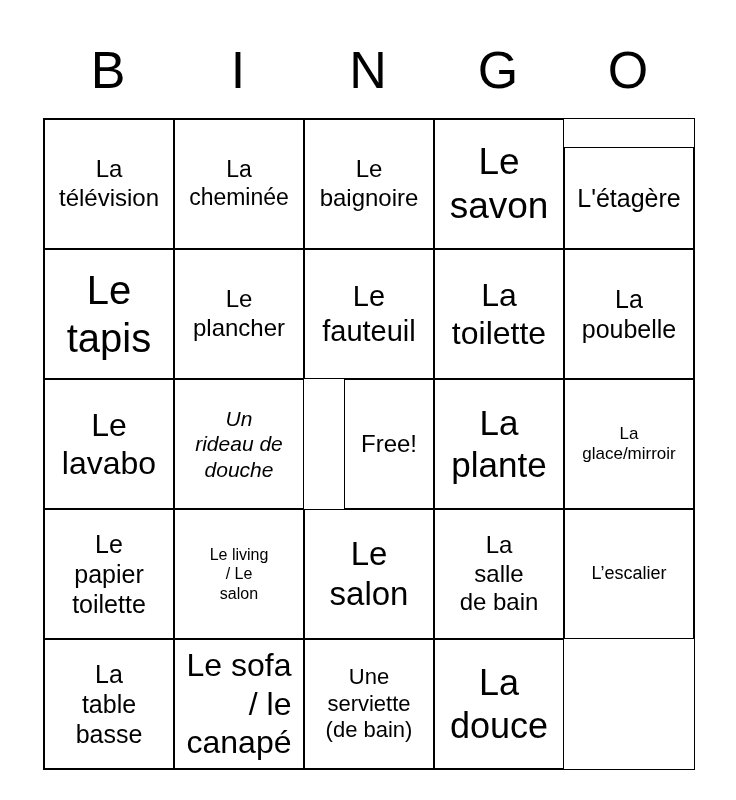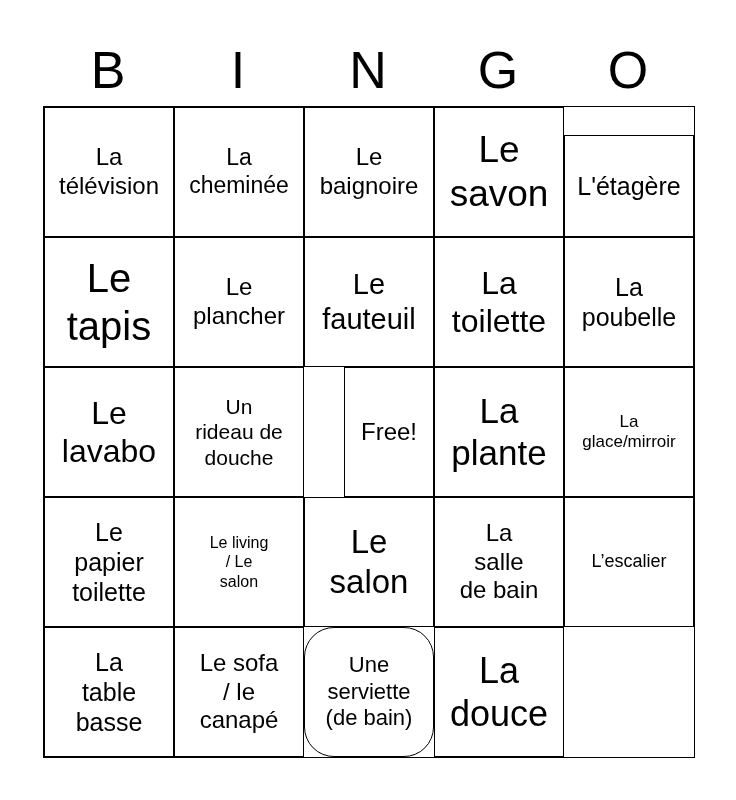--- a/index.html
+++ b/index.html
@@ -26,21 +26,21 @@
     width: 130px;
     text-align: center;
     font-size: 52px;
     line-height: 1;
     font-weight: 400;
     letter-spacing: 0;
   }
   .bingo-grid {
     position: absolute;
     left: 43px;
-    top: 106px;
+    top: 118px;
     width: 650px;
     height: 650px;
     display: grid;
     grid-template-columns: repeat(5, 1fr);
     grid-template-rows: repeat(5, 1fr);
     border: 1px solid #000000;
     background: #ffffff;
     box-sizing: content-box;
   }
   .bingo-cell {
@@ -84,21 +84,21 @@
 plancher</div>
   <div class="bingo-cell" style="font-size: 29px;">Le
 fauteuil</div>
   <div class="bingo-cell" style="font-size: 32px;">La
 toilette</div>
   <div class="bingo-cell" style="font-size: 25px;">La
 poubelle</div>
 
   <div class="bingo-cell" style="font-size: 32px;">Le
 lavabo</div>
-  <div class="bingo-cell" style="font-size: 21px;">Un
+  <div class="bingo-cell" style="font-size: 21px; font-style: italic;">Un
 rideau de
 douche</div>
   <div class="bingo-cell" style="font-size: 24px; margin-left: 40px;">Free!</div>
   <div class="bingo-cell" style="font-size: 35px;">La
 plante</div>
   <div class="bingo-cell" style="font-size: 17px;">La
 glace/mirroir</div>
 
   <div class="bingo-cell" style="font-size: 25px;">Le
 papier
@@ -109,21 +109,21 @@
   <div class="bingo-cell" style="font-size: 33px;">Le
 salon</div>
   <div class="bingo-cell" style="font-size: 24px;">La
 salle
 de bain</div>
   <div class="bingo-cell" style="font-size: 18px;">L’escalier</div>
 
   <div class="bingo-cell" style="font-size: 25px;">La
 table
 basse</div>
-  <div class="bingo-cell" style="font-size: 24px;">Le sofa
+  <div class="bingo-cell" style="font-size: 32px; text-align: right;">Le sofa
 / le
 canapé</div>
-  <div class="bingo-cell" style="font-size: 22px; border-radius: 30px;">Une
+  <div class="bingo-cell" style="font-size: 22px;">Une
 serviette
 (de bain)</div>
   <div class="bingo-cell" style="font-size: 36px;">La
 douce</div>
 </div>
 
 </body></html>

